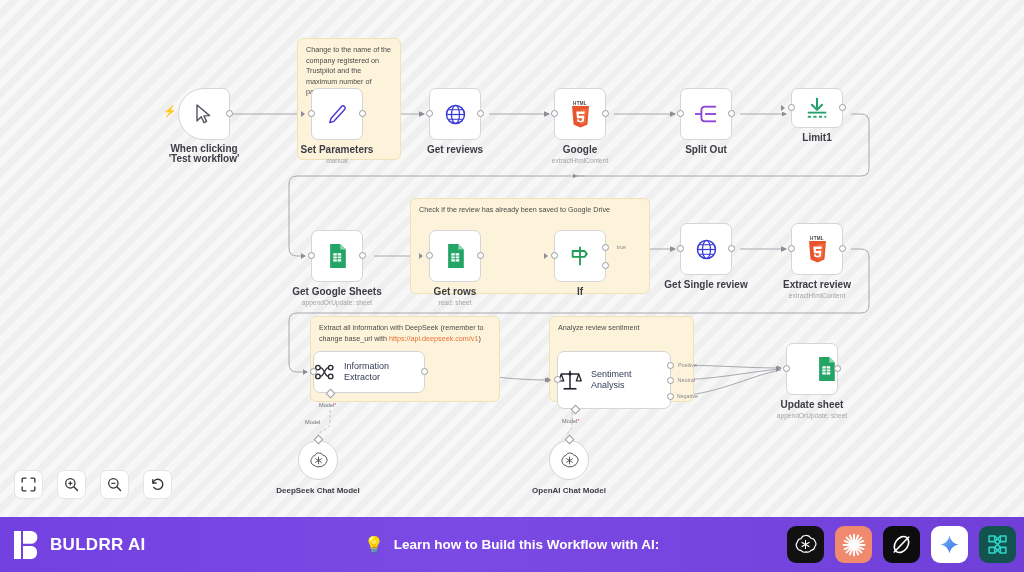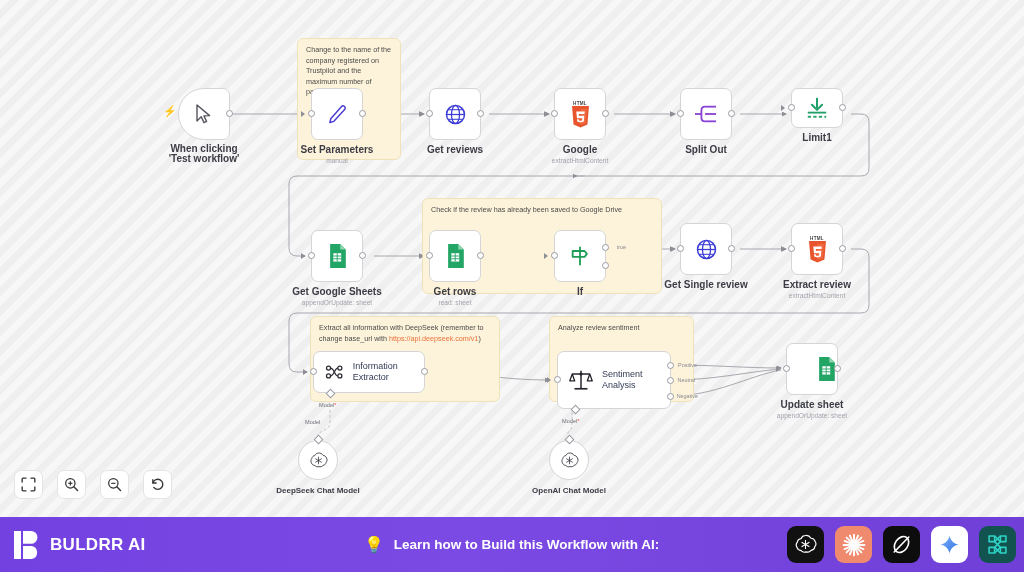--- a/index.html
+++ b/index.html
@@ -39,21 +39,21 @@
   
   .node {
     position: absolute;
     background: #ffffff;
     border: 1px solid #d5d5d8;
     border-radius: 7px;
     display: flex; align-items: center; justify-content: center;
     box-shadow: 0 0 0 rgba(0,0,0,0);
   }
   .node.trigger { border-top-left-radius: 26px; border-bottom-left-radius: 26px; }
-  .node.wide { justify-content: flex-start; padding-left: 11px; gap: 9px; }
+  .node.wide { justify-content: flex-start; padding-left: 0; gap: 9px; }
   .node-label {
     position: absolute; left: 50%; transform: translateX(-50%);
     top: calc(100% + 5px);
     font-size: 10px; color: #3c3c46; text-align: center;
     white-space: nowrap; font-weight: 600;
   }
   .node-label.two { white-space: normal; width: 86px; line-height: 10px; }
   .node-sub {
     position: absolute; left: 50%; transform: translateX(-50%);
     font-size: 6.6px; color: #a3a3ad; text-align: center; white-space: nowrap;
@@ -171,21 +171,21 @@
       <g stroke="#c2c2ca" stroke-width="1" stroke-dasharray="3 2" fill="none">
         <path d="M330,410 L330,422 Q330,428 324,430 L318,434 L318,446"></path>
         <path d="M572,412 L572,424 Q572,430 568,432 L568,446"></path>
       </g>
     </svg>
 
     <div class="group" style="left:297px; top:38px; width:104px; height:122px;">
       <div class="gtext">Change to the name of the company registered on Trustpilot and the maximum number of pages to scrape</div>
     </div>
 
-    <div class="group" style="left:410px; top:198px; width:240px; height:96px;margin-left:12px;">
+    <div class="group" style="left:410px; top:198px; width:240px; height:96px;">
       <div class="gtext">Check if the review has already been saved to Google Drive</div>
     </div>
 
     <div class="group" style="left:310px; top:316px; width:190px; height:86px;">
       <div class="gtext">
         <span>Extract all information with DeepSeek (remember to change base_url with </span><a href="#">https://api.deepseek.com/v1</a><span>)</span>
       </div>
     </div>
 
     <div class="group" style="left:549px; top:316px; width:145px; height:86px;">

